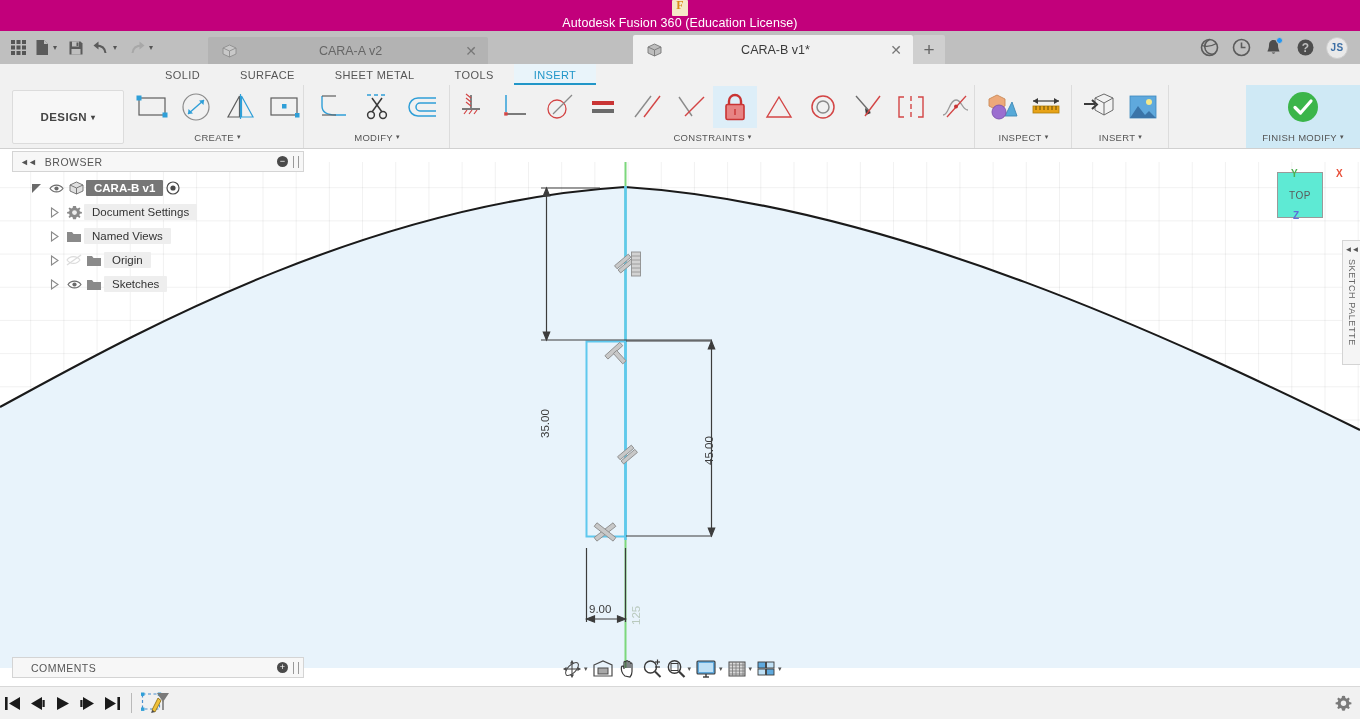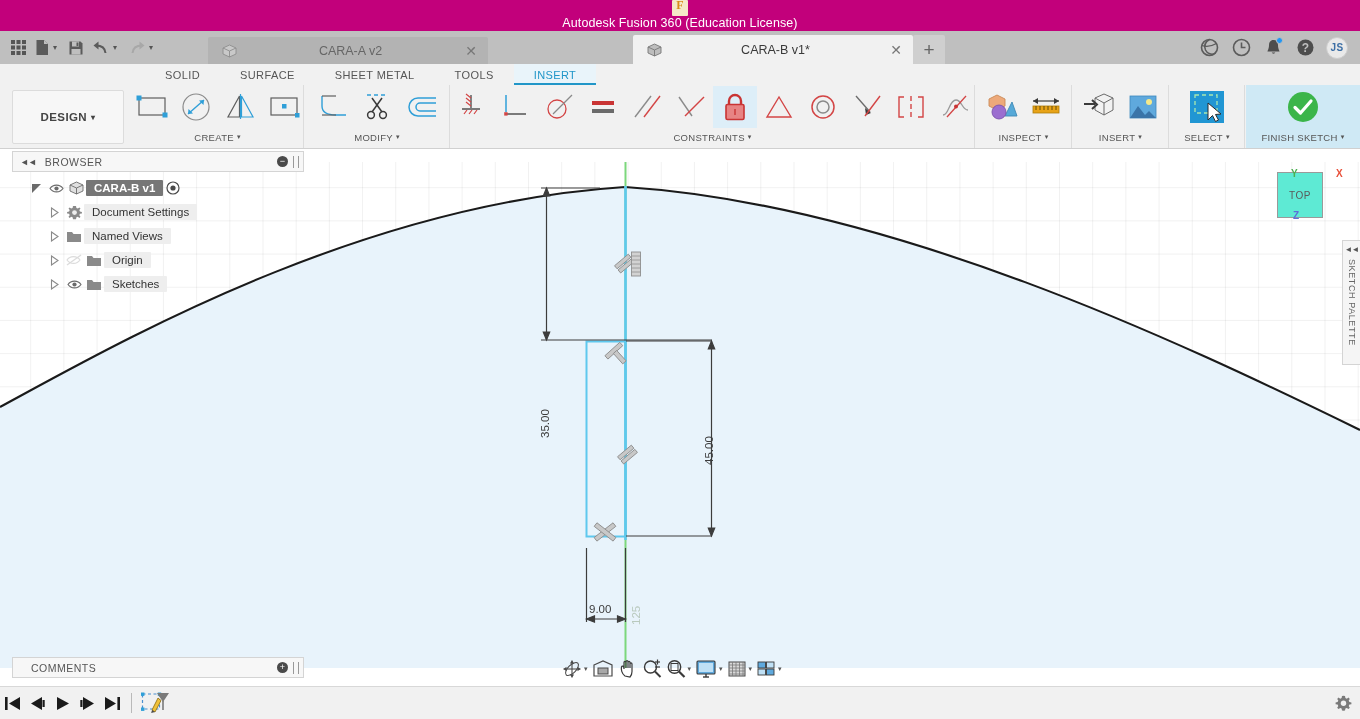--- a/index.html
+++ b/index.html
@@ -583,47 +583,32 @@
               <path d="M2 25 L10 13 L17 22 L21 18 L28 25 Z" fill="#3a74a8"></path>
             </svg>
           </div>
         </div>
         <div class="panel-label">
           <span>INSERT</span>
           <span class="pc">▾</span>
         </div>
       </div>
 
-      <div class="panel" style="left:1170px; width:75px;">
-        <div class="panel-row">
-          <div class="tool">
-            <svg width="38" height="36" viewBox="0 0 38 36">
-              <rect x="2" y="2" width="34" height="32" fill="#2196d3"></rect>
-              <rect x="7" y="6" width="22" height="18" fill="none" stroke="#a8e8b0" stroke-width="1.3" stroke-dasharray="4 3"></rect>
-              <path d="M20 14 L20 31 L24.5 26.5 L27.5 32.5 L30.5 31 L27.5 25.5 L33 25 Z" fill="#ffffff" stroke="#2b2b2b" stroke-width="1"></path>
-            </svg>
-          </div>
-        </div>
-        <div class="panel-label">
-          <span>SELECT</span>
-          <span class="pc">▾</span>
-        </div>
-      </div>
 
       <div class="panel nodiv" style="left:1246px; width:114px; background:#cfe9f5;">
         <div class="panel-row">
           <div class="tool" style="width:56px">
             <svg width="36" height="36" viewBox="0 0 36 36">
               <circle cx="18" cy="18" r="15" fill="#3bb54a"></circle>
               <path d="M10 18.5 L15.5 24 L26 12" fill="none" stroke="#ffffff" stroke-width="3.2" stroke-linecap="round" stroke-linejoin="round"></path>
             </svg>
           </div>
         </div>
         <div class="panel-label">
-          <span>FINISH SKETCH</span>
+          <span>FINISH MODIFY</span>
           <span class="pc">▾</span>
         </div>
       </div>
 
     </div>
   </div>
 
   <div class="canvas">
     <div class="gridbg"></div>
 

